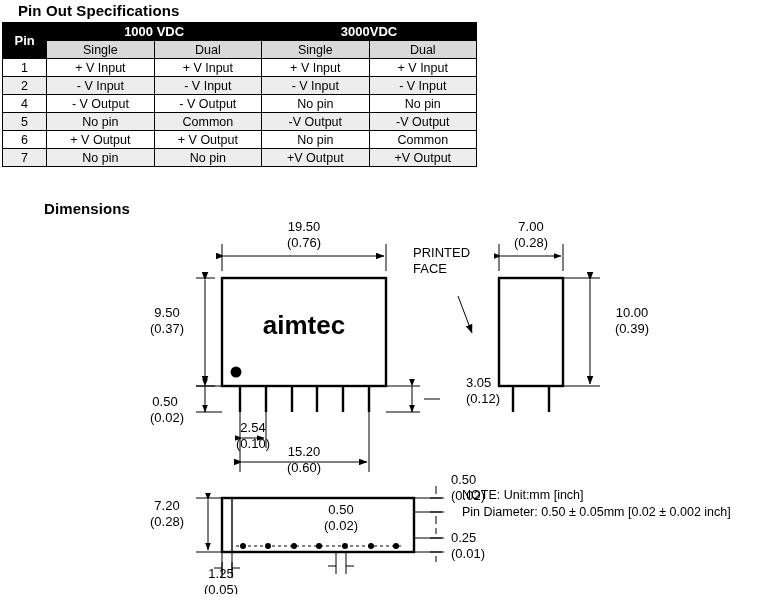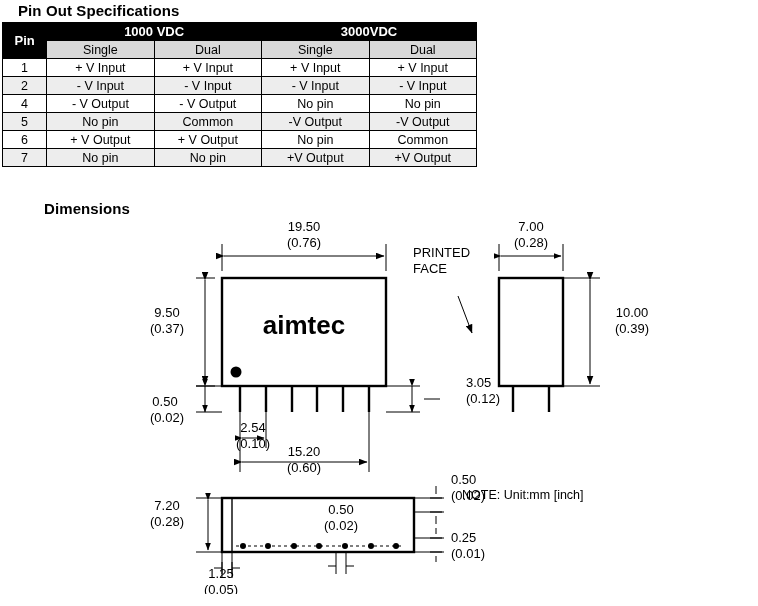--- a/index.html
+++ b/index.html
@@ -291,15 +291,16 @@
         <text x="221" y="362">1.25</text>
         <text x="221" y="378">(0.05)</text>
       </g>
 
       <text x="304" y="118" text-anchor="middle" font-family="Liberation Sans, sans-serif" font-size="26" font-weight="bold" fill="#000">aimtec</text>
     </svg>
   </div>
 
   <div id="notes">
     <div>NOTE: Unit:mm [inch]</div>
+    <div>Pin Diameter: 0.50 ± 0.05mm [0.02 ± 0.002 inch]</div>
   </div>
 
 </div>
 
 </body></html>

